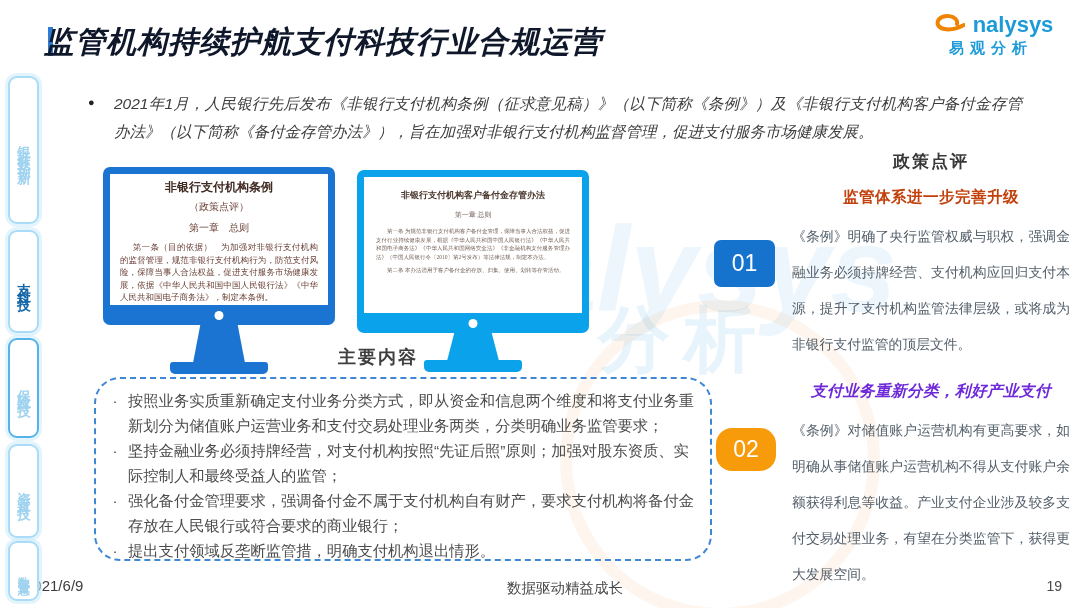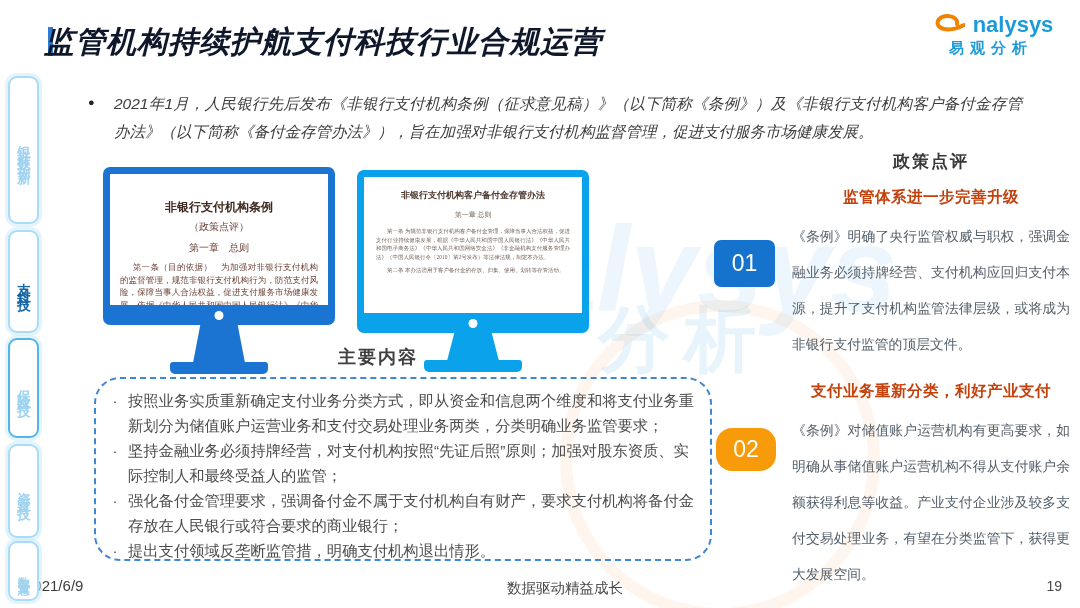--- a/index.html
+++ b/index.html
@@ -54,21 +54,21 @@
   .m2 .m-screen { height:136px; }
   .m-dot { position:absolute; bottom:5px; left:50%; transform:translateX(-50%);
     width:9px; height:9px; border-radius:50%; background:#fff; }
   .m-neck { margin:0 auto; width:52px; clip-path:polygon(14% 0, 86% 0, 100% 100%, 0 100%); }
   .m1 .m-neck { height:38px; background:#1b74d1; }
   .m2 .m-neck { height:28px; background:#0aa2ea; }
   .m-base { margin:-1px auto 0; width:98px; height:12px; border-radius:3px 3px 5px 5px; }
   .m1 .m-base { background:#1b74d1; }
   .m2 .m-base { background:#0aa2ea; }
   .doc { font-family:"Liberation Serif", serif; }
-  .doc1 { padding:23px 10px; color:#6b4136; }
+  .doc1 { padding:3px 10px; color:#6b4136; }
   .doc1 .d-title { text-align:center; font-size:12px; font-weight:bold; color:#3f2a22; margin-top:2px; }
   .doc1 .d-sub { text-align:center; font-size:10px; margin-top:4px; }
   .doc1 .d-chap { text-align:center; font-size:10px; margin-top:7px; }
   .doc1 .d-body { font-size:8.5px; line-height:12.5px; margin-top:6px; text-indent:1.5em; text-align:justify; }
   .doc2 { padding:8px 12px; color:#75635a; }
   .doc2 .d-title { text-align:center; font-size:9px; font-weight:bold; color:#4a372c; margin-top:4px; }
   .doc2 .d-chap { text-align:center; font-size:7px; margin-top:8px; }
   .doc2 .d-body { font-size:5.5px; line-height:8.5px; margin-top:7px; text-indent:2em; text-align:justify; }
   .doc2 .d-body2 { margin-top:5px; }
   
@@ -85,21 +85,21 @@
   .badge-01 { left:714px; top:240px; width:61px; height:47px; background:#1673cd;border-radius:7px; }
   .badge-02 { left:716px; top:428px; width:60px; height:43px; background:#f79b0b;border-radius:16px; }
   
   .commentary-heading { position:absolute; left:792px; top:150px; width:278px; text-align:center;
     font-size:17px; font-weight:bold; color:#38383a; letter-spacing:2px; }
   .sec { position:absolute; left:792px; width:278px; }
   .sec1 { top:187px; }
   .sec2 { top:381px; }
   .sec-title { text-align:center; font-size:15.5px; font-weight:bold; letter-spacing:0.5px; }
   .sec1 .sec-title { color:#c2410c; }
-  .sec2 .sec-title { color:#c2410c; }
+  .sec2 .sec-title { color:#6d28d9;font-style:italic; }
   .sec-body { margin-top:11px; font-size:13.8px; line-height:36px; color:#55606b; text-align:justify; }
   
   .f-date { position:absolute; left:25px; top:577px; font-size:15px; color:#3d3d3d; }
   .f-slogan { position:absolute; left:0; top:579px; width:1130px; text-align:center;
     font-size:14.5px; color:#4a4a4a; }
   .f-page { position:absolute; right:18px; top:578px; font-size:14px; color:#4a4a4a; }
 </style>
 </head>
 <body>
 

